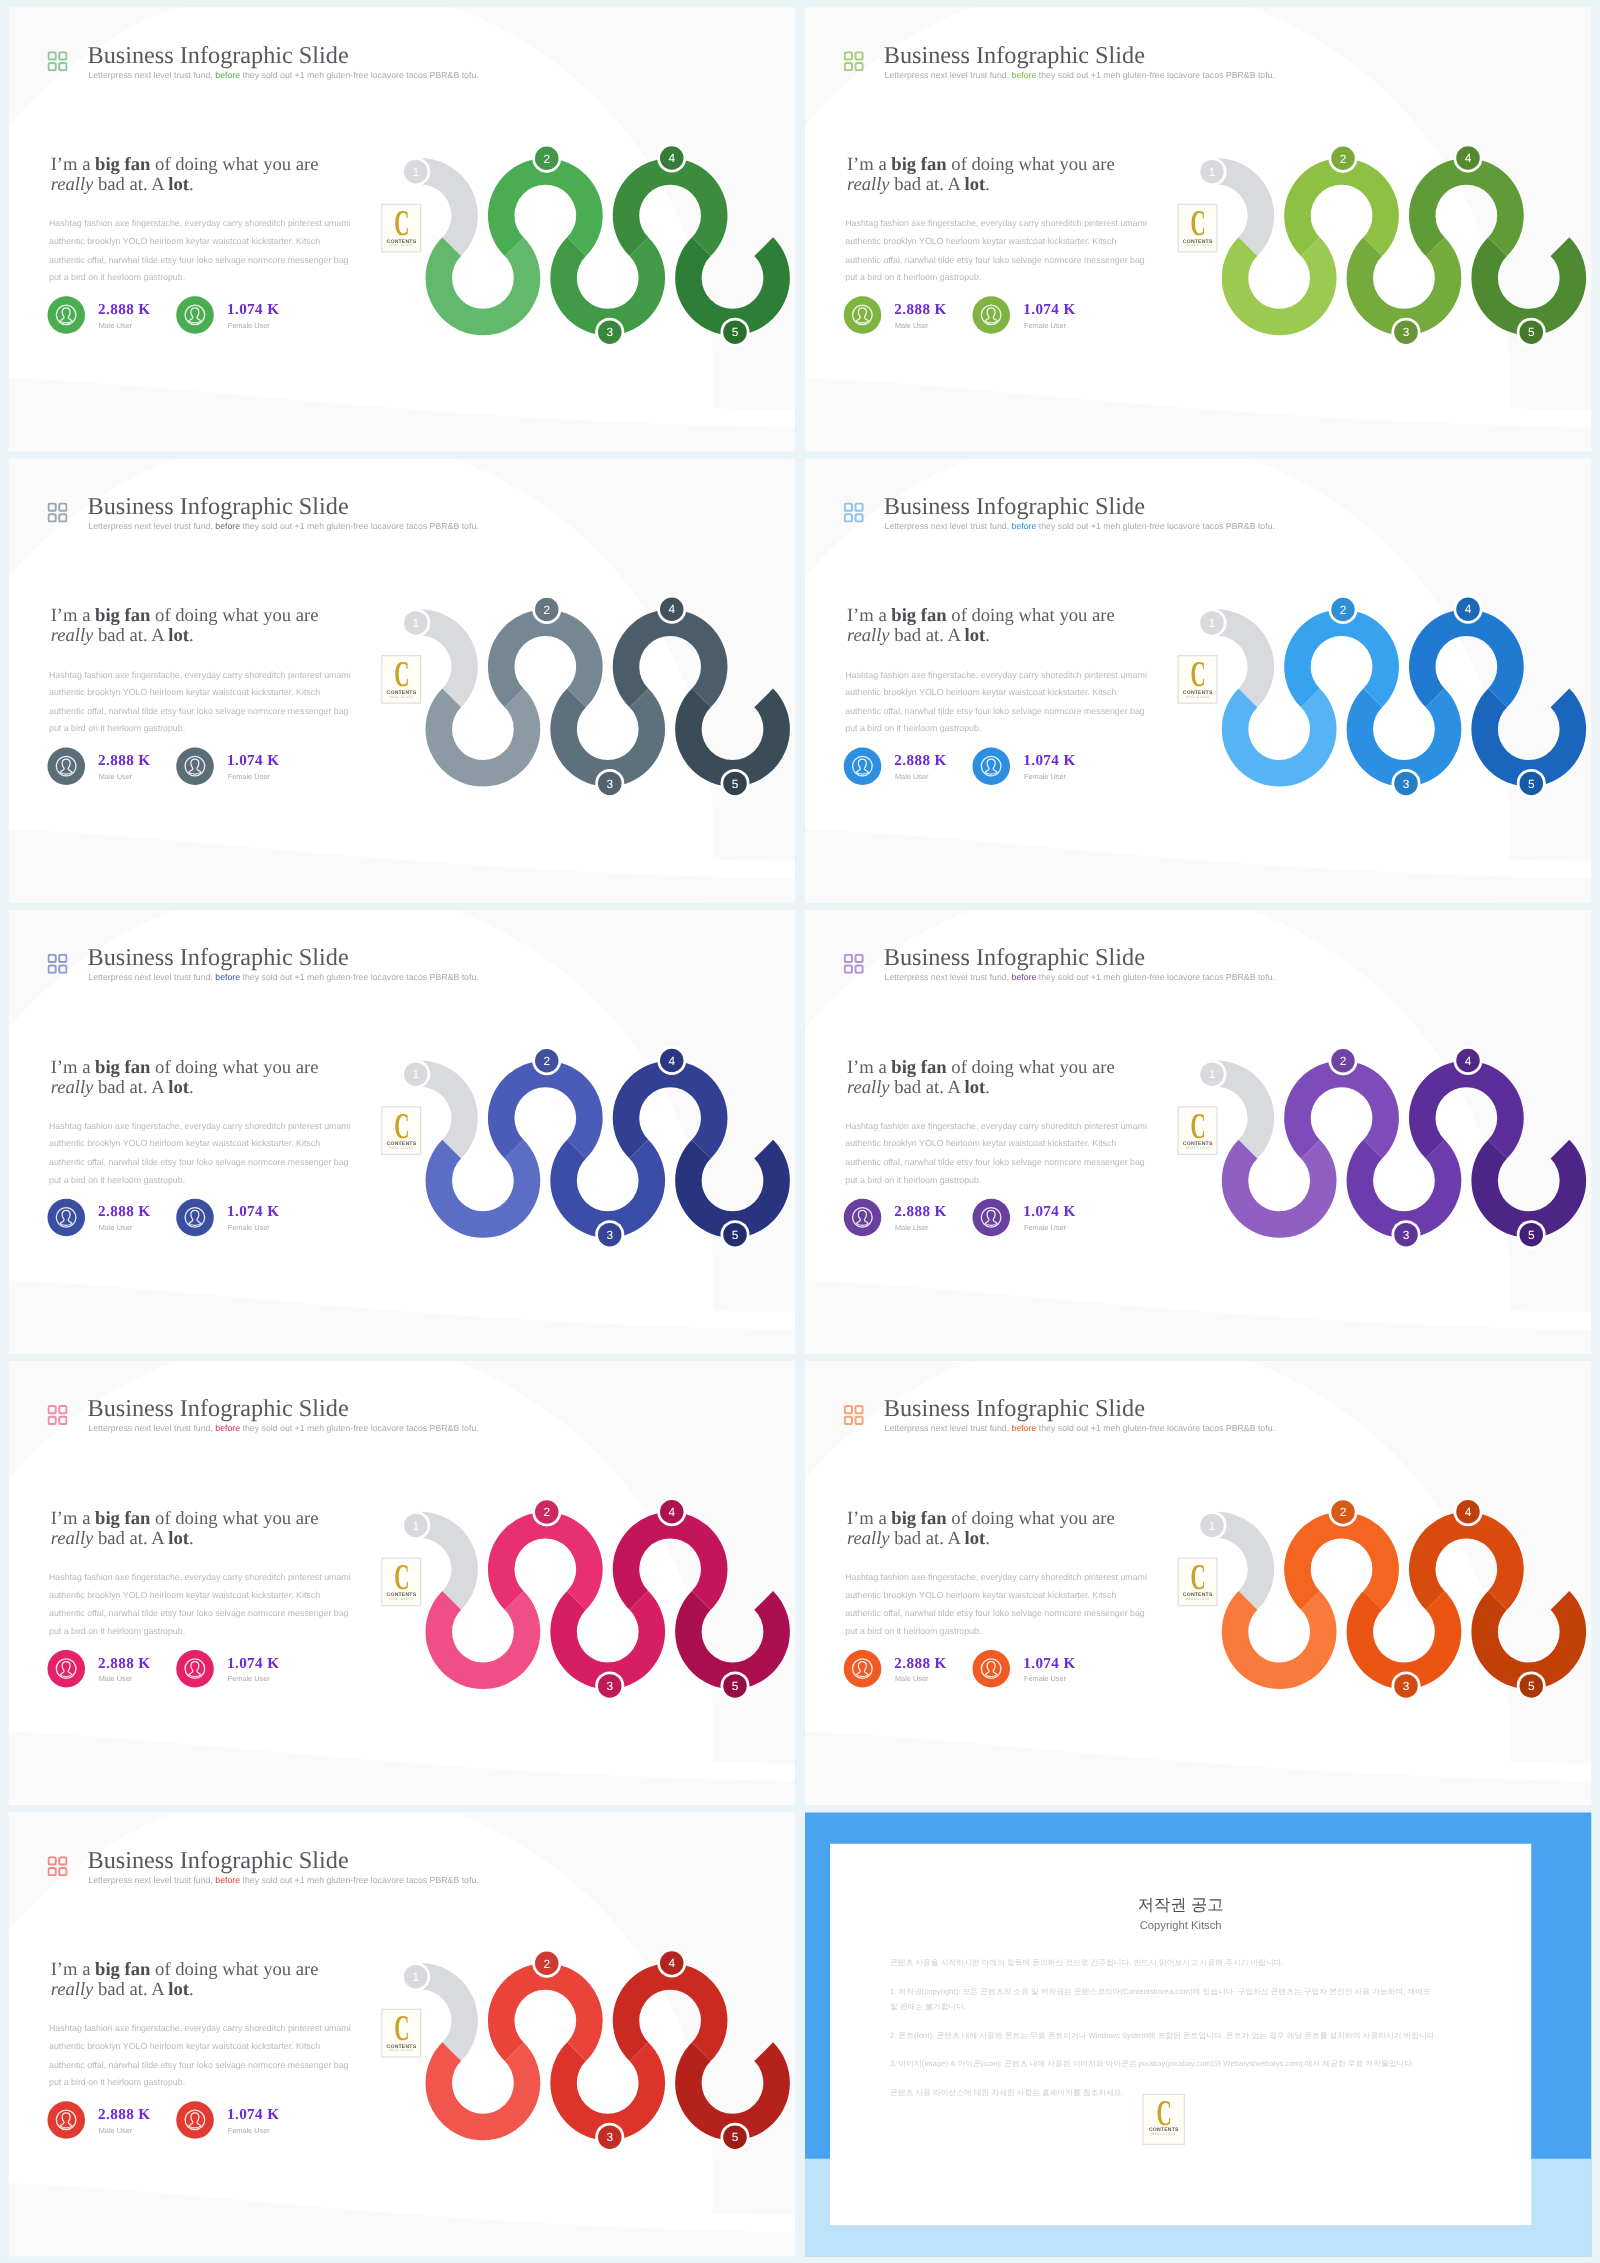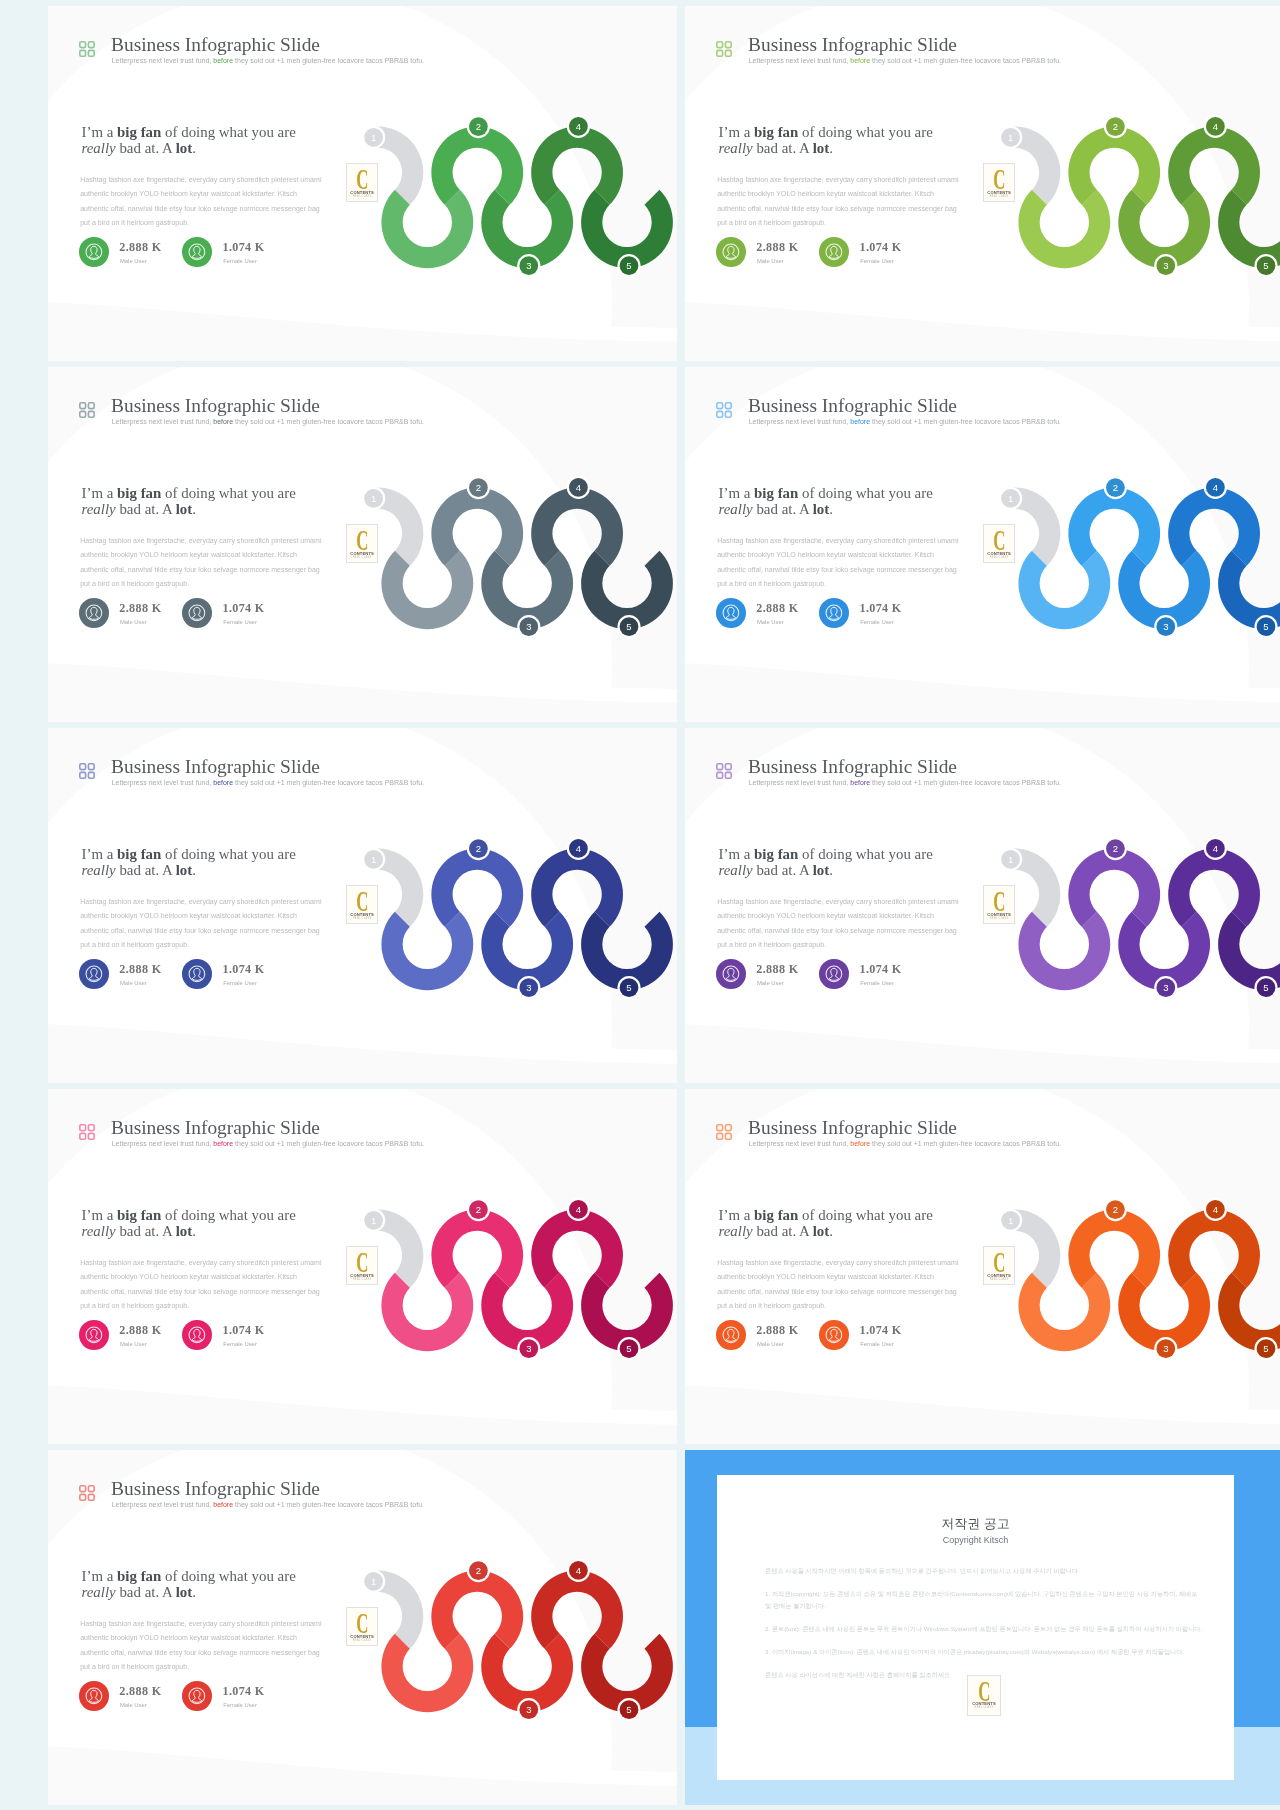--- a/index.html
+++ b/index.html
@@ -1,21 +1,21 @@
 <!DOCTYPE html>
 <html><head>
 <meta charset="utf-8">
 <title>Business Infographic Slide</title>
 <style>
   html,body{margin:0;padding:0;}
   body{width:1280px;height:1810px;background:#e8f2f4;
        font-family:"Liberation Sans",sans-serif;-webkit-font-smoothing:antialiased;}
   .page{position:relative;width:1280px;height:1810px;overflow:hidden;
         background:linear-gradient(180deg,#eaf3f5 0%,#eaf3f5 100%);}
-  .slide{position:absolute;width:629px;height:355px;background:#ffffff;overflow:hidden;margin-left:41px;}
+  .slide{position:absolute;width:629px;height:355px;background:#ffffff;overflow:hidden;}
   .slide .bgswirl{position:absolute;inset:0;pointer-events:none;}
 
   
   .hdr{position:absolute;left:31px;top:28px;}
   .hdr-ico{position:absolute;left:0;top:6.5px;width:16px;height:16px;}
   .hdr-title{position:absolute;left:32px;top:0;font-family:"Liberation Serif",serif;
              font-size:19.4px;line-height:22px;color:#55595e;white-space:nowrap;}
   .hdr-sub{position:absolute;left:32.7px;top:21.8px;font-size:7px;line-height:9px;color:#a9abae;
            white-space:nowrap;}
 
@@ -24,37 +24,37 @@
         font-family:"Liberation Serif",serif;font-size:14.9px;line-height:16.9px;color:#5b5f64;}
   .lead b{font-weight:700;color:#4b4f54;text-align:right;}
   .lead i{font-style:italic;}
   .body-copy{position:absolute;left:32.2px;top:167px;width:247px;font-size:7.05px;
              line-height:14.3px;color:#b8babd;}
 
   .stats{position:absolute;left:30.75px;top:231px;}
   .stat{position:absolute;top:0;}
   .stat .circ{position:absolute;left:0;top:0;width:29.8px;height:29.8px;border-radius:50%;}
   .stat .num{position:absolute;left:40.6px;top:4.2px;font-family:"Liberation Serif",serif;
-             font-weight:700;font-size:12.1px;line-height:12.1px;color:#737373;white-space:nowrap;letter-spacing:0.35px;}
+             font-weight:700;font-size:12.1px;line-height:12.1px;color:#6d28d9;white-space:nowrap;letter-spacing:0.35px;}
   .stat .cap{position:absolute;left:41.2px;top:20.6px;font-size:5.9px;line-height:7px;color:#a9abae;white-space:nowrap;}
 
   .logo{position:absolute;width:30.3px;height:37.1px;border:1px solid #e0e0e0;background:#fffdf6;}
   .logo .c{position:absolute;left:0;right:0;top:1.5px;text-align:center;
            font-family:"Liberation Serif",serif;font-weight:700;font-size:29px;line-height:26px;
            color:#c9a227;transform:scaleX(0.58);letter-spacing:-1px;}
   .logo .t1{position:absolute;left:0;right:0;top:25.4px;text-align:center;font-size:4.1px;
             line-height:5px;letter-spacing:0.15px;color:#5e574a;font-weight:700;}
   .logo .t2{position:absolute;left:0;right:0;top:30.4px;text-align:center;font-size:2.6px;
             line-height:3px;letter-spacing:0.3px;color:#c2b9a7;}
 
   .chart{position:absolute;left:0;top:0;}
 
   
   .cr-slide{background:#4aa3f0;}
-  .cr-inner{position:absolute;left:32px;top:25px;width:517px;height:305px;background:#fff;}
+  .cr-inner{position:absolute;left:20px;top:25px;width:561px;height:305px;background:#fff;}
   .cr-band{position:absolute;left:0;right:0;bottom:0;height:78px;background:#bfe2fb;}
   .cr-ttl{position:absolute;left:0;right:0;top:40px;text-align:center;font-size:13px;color:#4a4f57;}
   .cr-sub{position:absolute;left:0;right:0;top:60px;text-align:center;font-size:9px;color:#6b7079;}
   .cr-body{position:absolute;left:48px;top:90px;width:440px;font-size:6.2px;line-height:12px;
            color:#c9cdd2;}
   .cr-body p{margin:0 0 11px 0;}
   .cr-logo{position:absolute;left:250px;top:200px;width:32px;height:39px;}
 </style>
 </head>
 <body>

